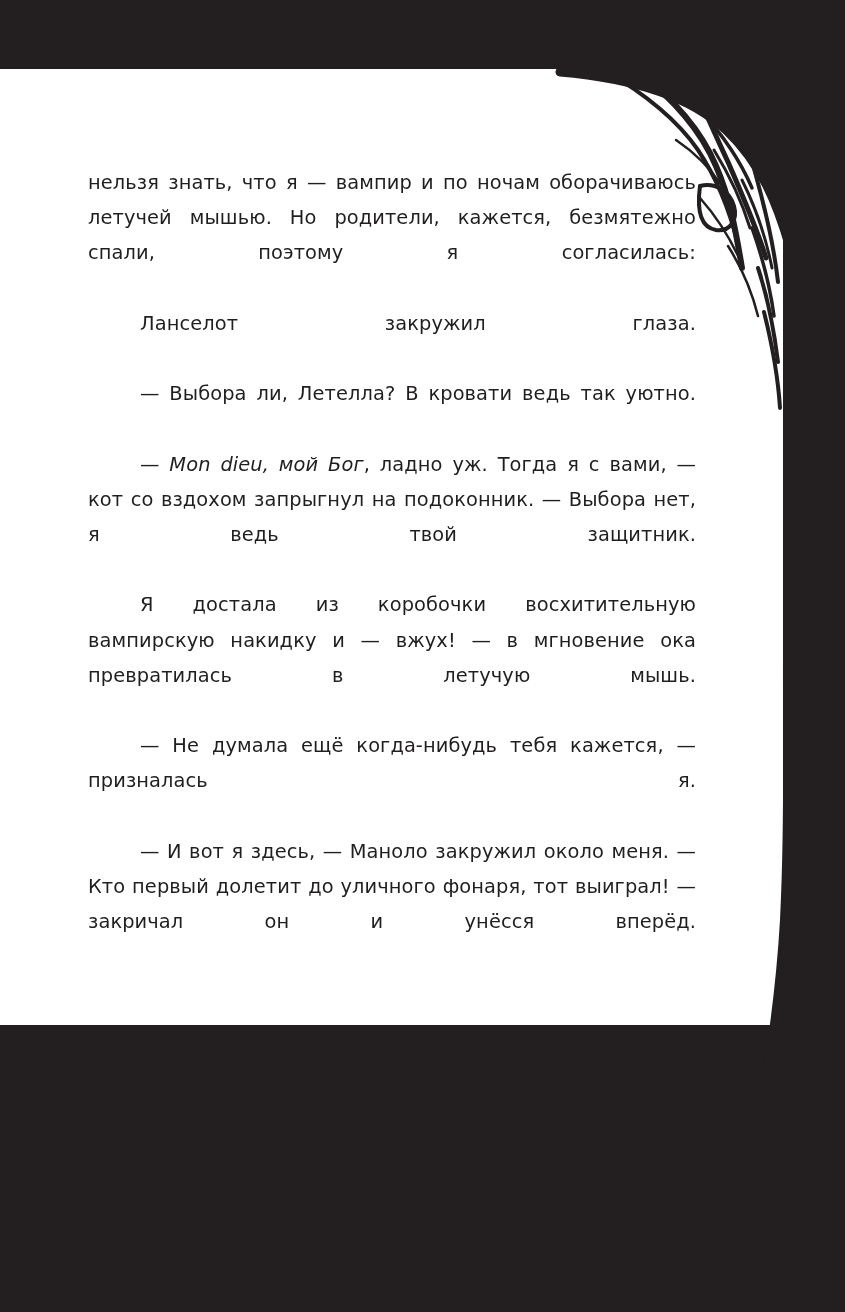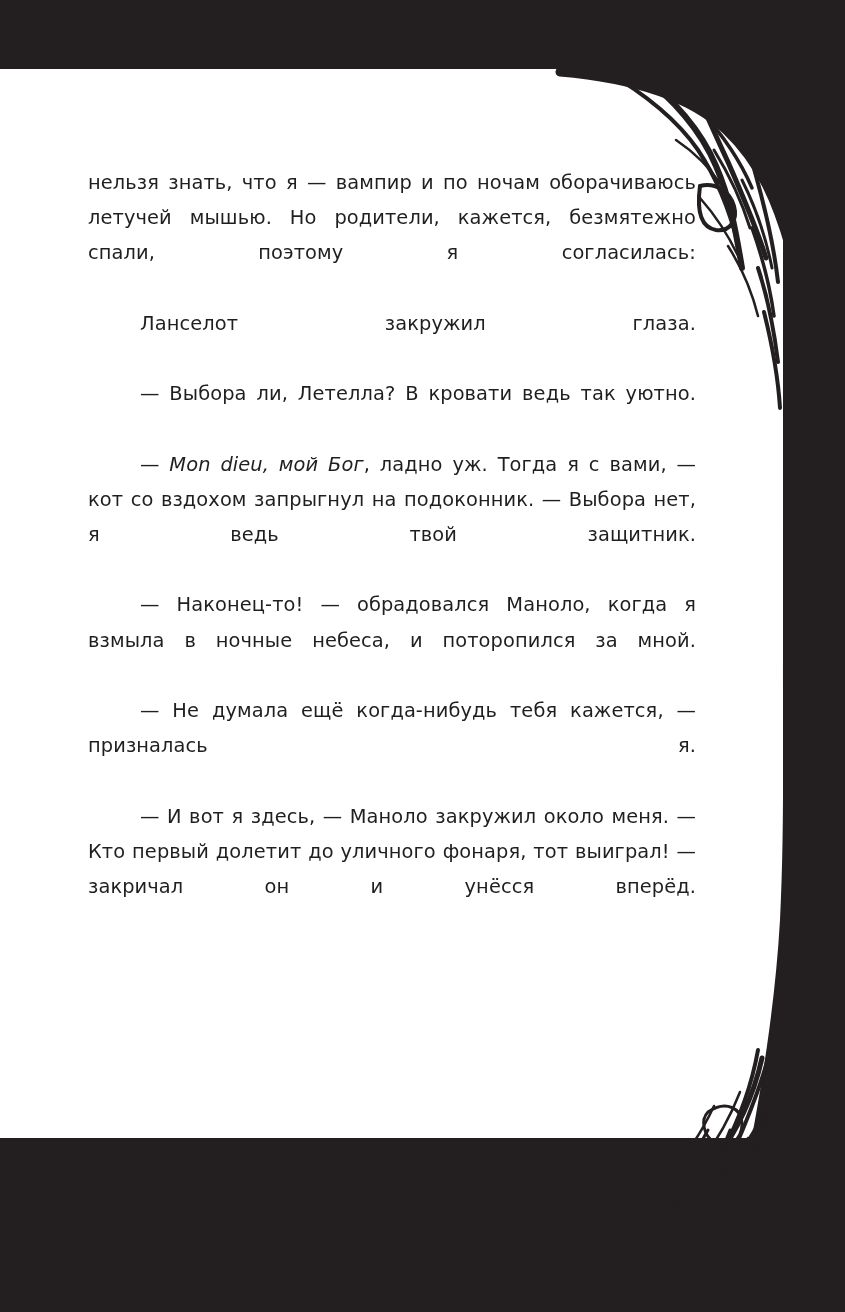--- a/index.html
+++ b/index.html
@@ -22,21 +22,21 @@
     background: #231f20;
     overflow: hidden;
   }
 
   
   #paper {
     position: absolute;
     left: 0;
     top: 69px;
     width: 783px;
-    height: 1069px;
+    height: 956px;
     background: #ffffff;
     overflow: hidden;
   }
 
   
   .tree-svg {
     position: absolute;
     top: 0;
     left: 0;
     width: 845px;
@@ -93,21 +93,21 @@
 
 <div id="page">
 
   <div id="paper">
 
     <div id="text-column">
         <p class="para noindent">нельзя знать, что я — вампир и по ночам оборачиваюсь летучей мышью. Но родители, кажется, безмятежно спали, поэтому я согласилась:</p>
         <p class="para">Ланселот закружил глаза.</p>
         <p class="para">— Выбора ли, Летелла? В кровати ведь так уютно.</p>
         <p class="para">— <em>Mon dieu, мой Бог</em>, ладно уж. Тогда я с вами, — кот со вздохом запрыгнул на подоконник. — Выбора нет, я ведь твой защитник.</p>
-        <p class="para">— Наконец-то! — обрадовался Маноло, когда я взмыла в ночные небеса, и поторопился за мной.</p>
+        <p class="para">Я достала из коробочки восхитительную вампирскую накидку и — вжух! — в мгновение ока превратилась в летучую мышь.</p>
         <p class="para">— Не думала ещё когда-нибудь тебя кажется, — призналась я.</p>
         <p class="para">— И вот я здесь, — Маноло закружил около меня. — Кто первый долетит до уличного фонаря, тот выиграл! — закричал он и унёсся вперёд.</p>
       </div>
 
     <div id="folio">
       <span class="num">7</span>
     </div>
 
   </div>
 

